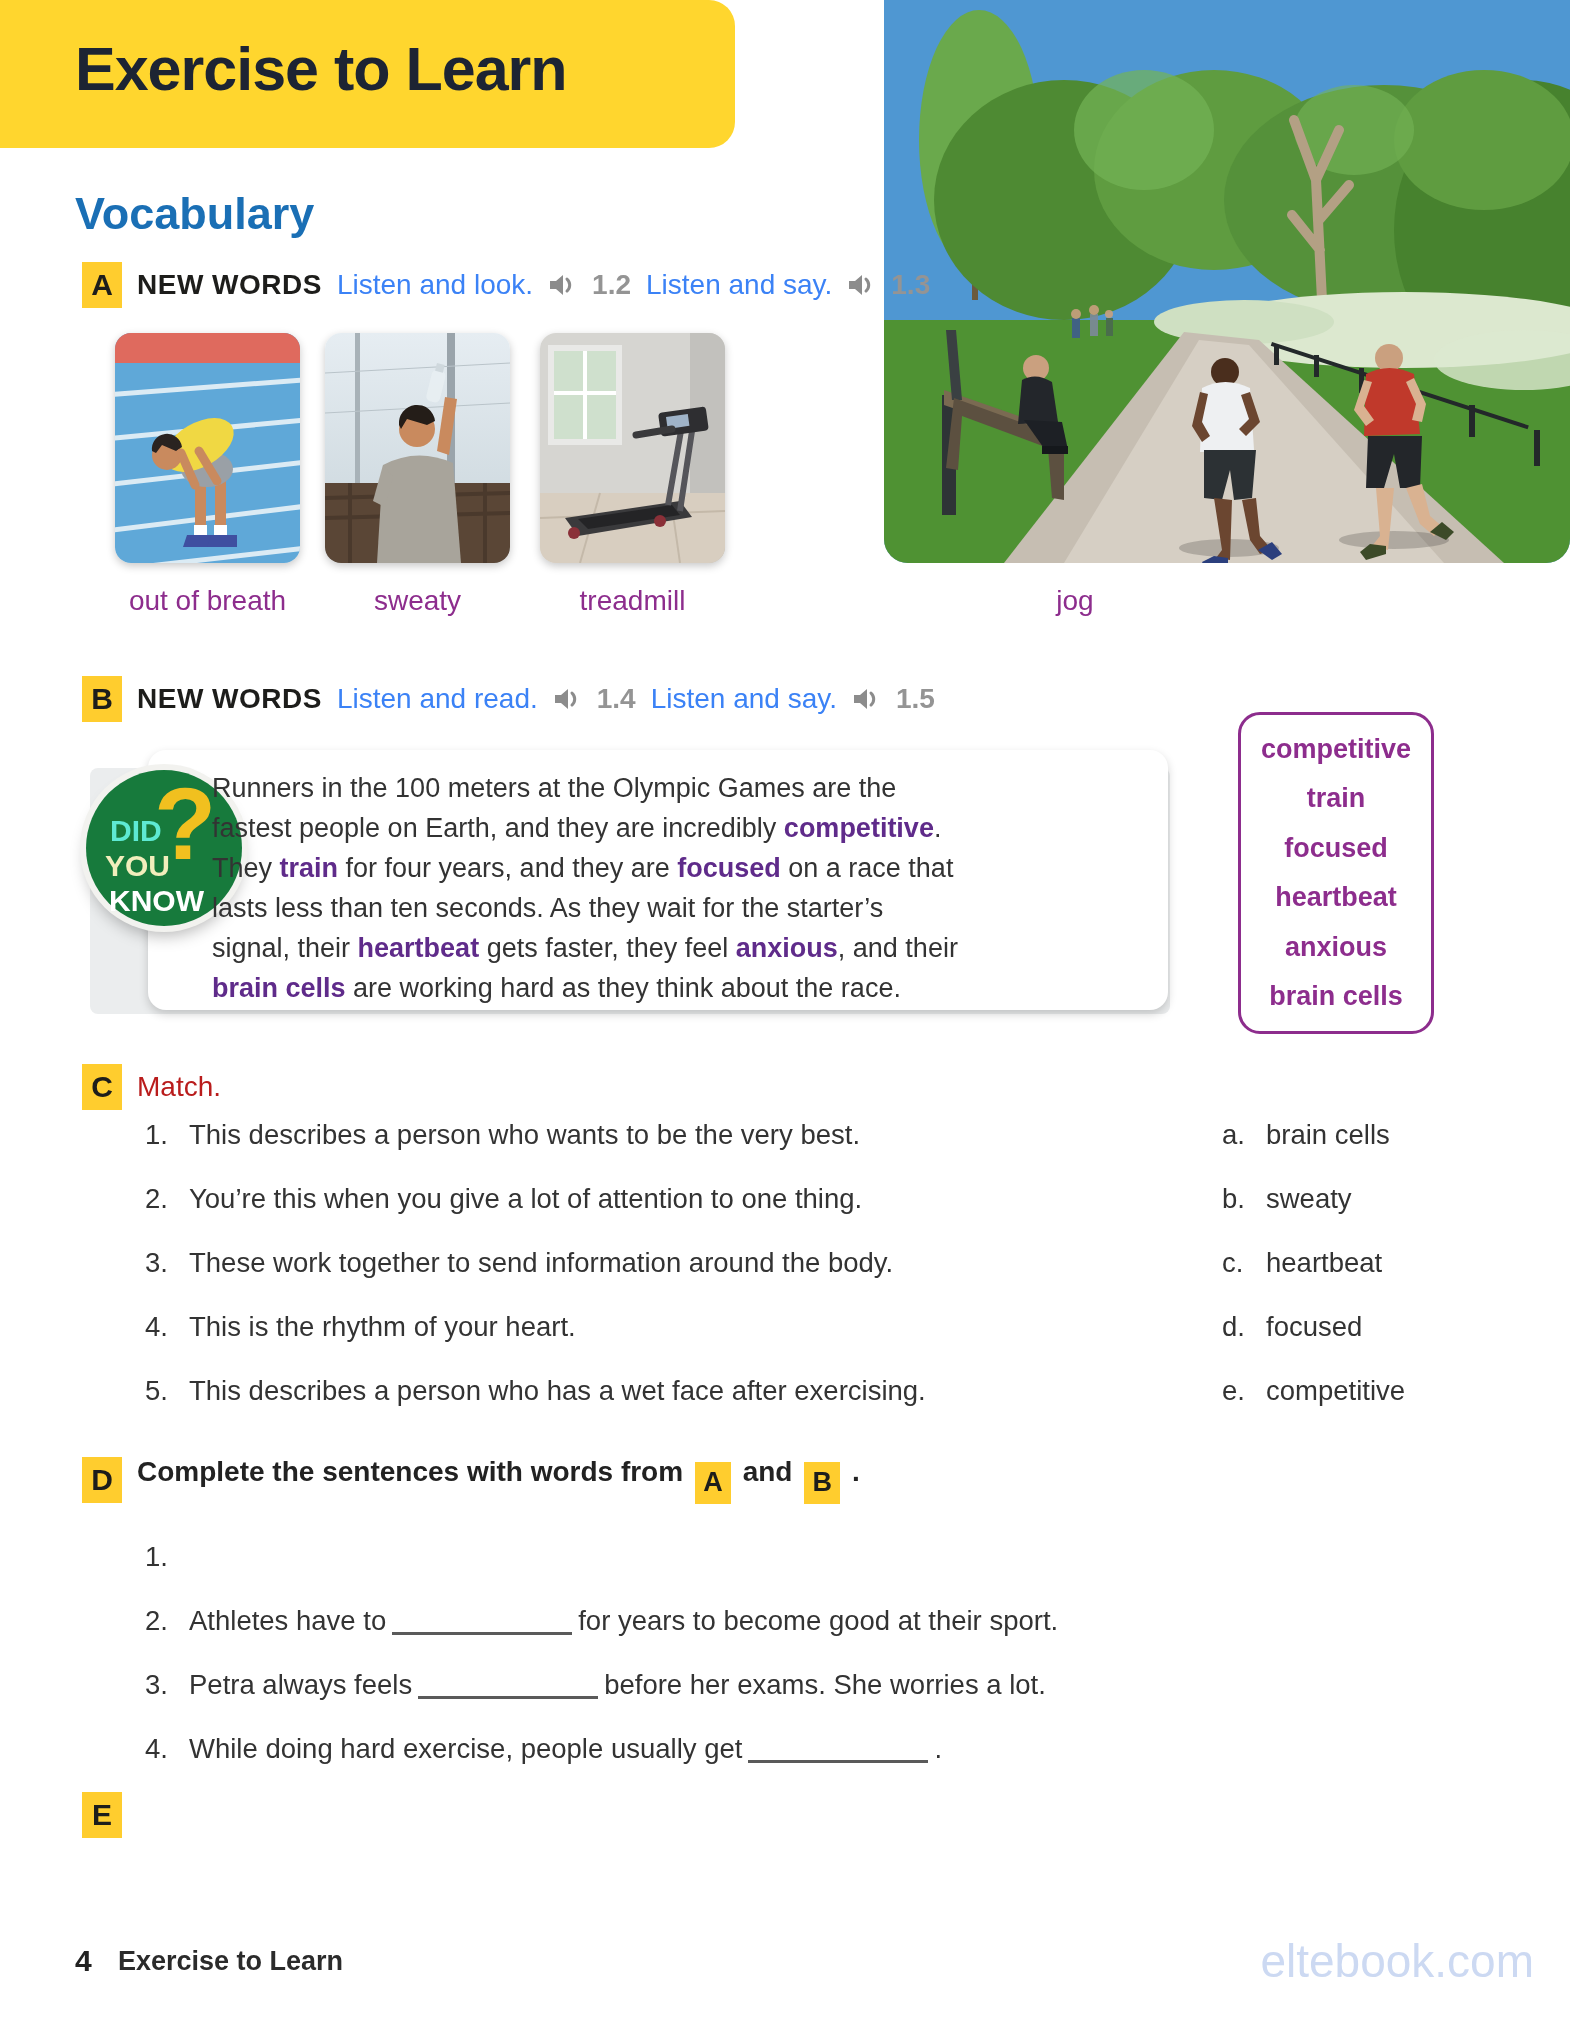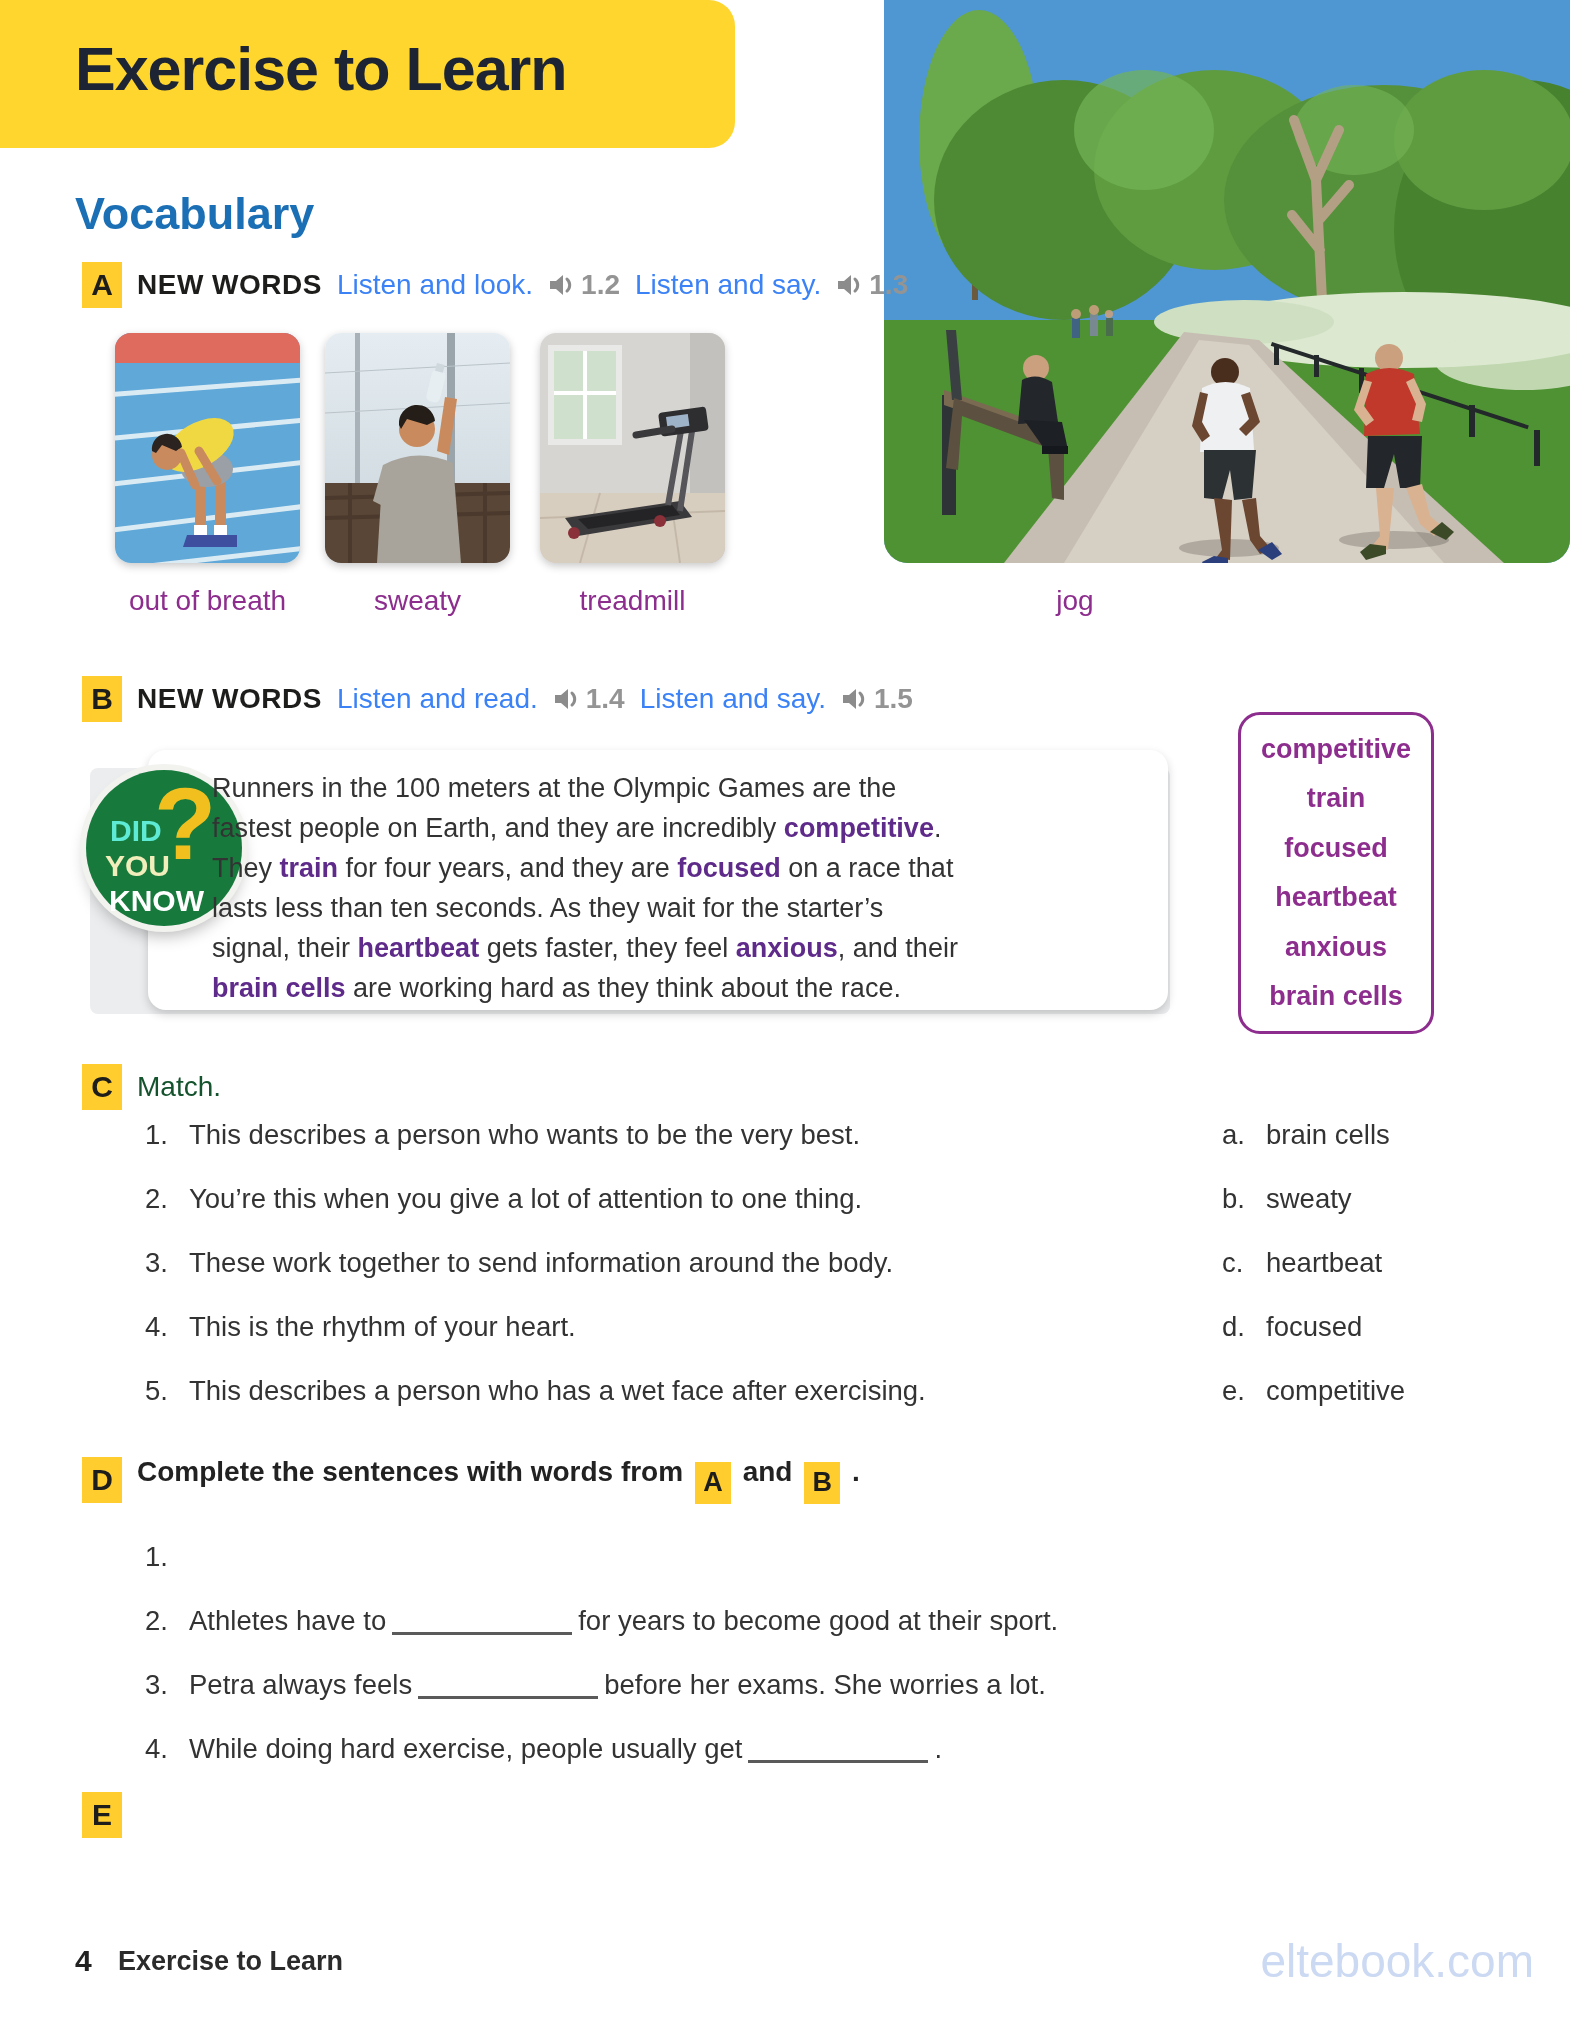--- a/index.html
+++ b/index.html
@@ -11,23 +11,23 @@
           border-radius:0 26px 26px 0;}
   .title{position:absolute;left:75px;top:34px;font-size:61px;font-weight:800;color:#1d2433;letter-spacing:-1px;}
   .vocab{position:absolute;left:75px;top:188px;font-size:45px;font-weight:800;color:#1a6fb5;}
 
   
   .secline{position:absolute;display:flex;align-items:center;gap:15px;font-size:28px;}
   .badge{width:40px;height:46px;background:#ffcd2e;color:#1d1d1b;font-weight:800;font-size:30px;
          display:flex;align-items:center;justify-content:center;flex:0 0 auto;}
   .nw{font-weight:700;color:#1d1d1b;letter-spacing:.5px;}
   .instr{color:#3b82f6;}
-  .audio{display:flex;align-items:center;gap:3px;}
+  .audio{display:flex;align-items:center;gap:14px;}
   .audio-num{color:#949494;font-weight:700;}
-  .head-plain{font-size:28px;color:#14532d;}
+  .head-plain{font-size:28px;color:#b91c1c;}
   .head-bold{font-size:28px;font-weight:700;color:#222;}
   .inline-badge{display:inline-flex;width:36px;height:42px;background:#ffcd2e;color:#1d1d1b;
                 font-weight:800;font-size:27px;align-items:center;justify-content:center;margin:0 4px;vertical-align:-10px;}
 
   
   .photo-card{position:absolute;width:185px;height:230px;border-radius:16px;overflow:hidden;
               box-shadow:0 3px 8px rgba(0,0,0,.22);}
   .photo-wide{position:absolute;left:884px;top:0;width:686px;height:563px;border-radius:0 0 24px 24px;overflow:hidden;}
   .cap{position:absolute;top:585px;font-size:28px;font-weight:400;color:#8d2d8d;text-align:center;}
 

